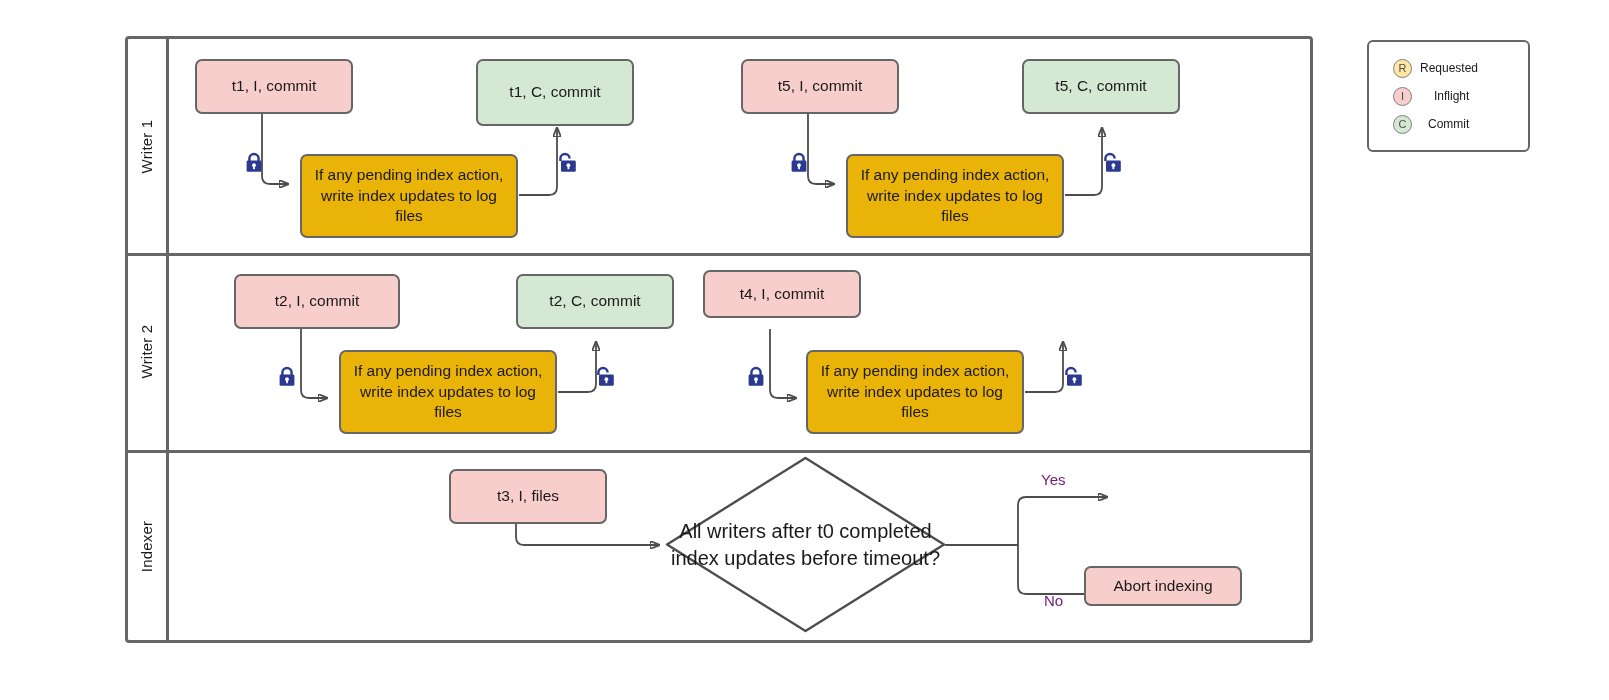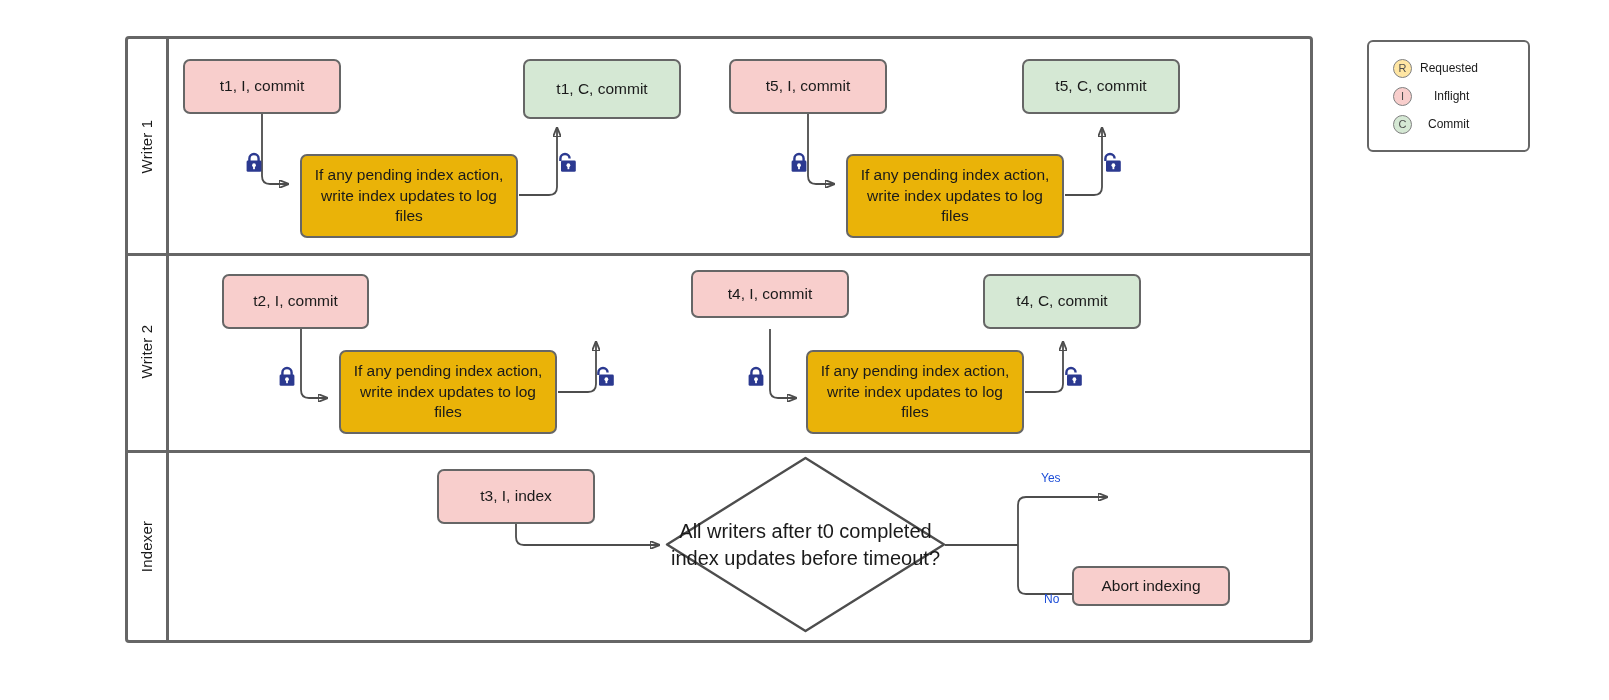--- a/index.html
+++ b/index.html
@@ -67,21 +67,21 @@
     border-radius: 7px;
     display: flex;
     align-items: center;
     justify-content: center;
     text-align: center;
     font-size: 15.5px;
     color: #1a1a1a;
     line-height: 1.32;
     padding: 2px 6px;
   }
-  .n-inflight { background: #f8cecc; }
+  .n-inflight { background: #f8cecc; margin-left: 12px; }
   .n-commit   { background: #d5e8d4; }
   .n-requested{ background: #ffe6a3; }
   .n-plain    { background: #eab308; }
 
   
   .diamond-wrap {
     position: absolute;
   }
   .diamond-wrap svg { display: block; overflow: visible; }
   .diamond-label {
@@ -106,22 +106,22 @@
     pointer-events: none;
     overflow: visible;
   }
   .conn path, .conn line {
     fill: none;
     stroke: #4d4d4d;
     stroke-width: 1.8;
   }
   .edge-label {
     position: absolute;
-    font-size: 12px;
-    color: #1d4ed8;
+    font-size: 15px;
+    color: #701a75;
     white-space: nowrap;
   }
 
   
   .lock {
     position: absolute;
     width: 20px;
     height: 21px;
   }
   .lock svg { display: block; }
@@ -221,21 +221,21 @@
     <path d="M516,524 L516,537 Q516,545 524,545 L659,545" marker-end="url(#arrow)"></path>
 
     <path d="M945,545 L1018,545"></path>
 
     <path d="M1018,545 L1018,505 Q1018,497 1026,497 L1107,497" marker-end="url(#arrow)"></path>
 
     <path d="M1018,545 L1018,586 Q1018,594 1026,594 L1107,594" marker-end="url(#arrow)"></path>
   </svg>
 
   <div class="node n-inflight" style="left:183px;top:59px;width:158px;height:55px;">t1, I, commit</div>
-  <div class="node n-commit" style="left:476px;top:59px;width:158px;height:60px;margin-left:47px;">t1, C, commit</div>
+  <div class="node n-commit" style="left:476px;top:59px;width:158px;height:67px;">t1, C, commit</div>
   <div class="node n-inflight" style="left:729px;top:59px;width:158px;height:55px;">t5, I, commit</div>
   <div class="node n-commit" style="left:1022px;top:59px;width:158px;height:55px;">t5, C, commit</div>
 
   <div class="node n-plain" style="left:300px;top:154px;width:218px;height:84px;">If any pending index action, write index updates to log files</div>
   <div class="node n-plain" style="left:846px;top:154px;width:218px;height:84px;">If any pending index action, write index updates to log files</div>
 
   <div class="lock" style="left:244px;top:152px;">
     <svg viewBox="0 0 20 21" width="20" height="21">
       <path d="M5.4,9 V6.6 a4.6,4.6 0 0 1 9.2,0 V9" fill="none" stroke="#2b3990" stroke-width="2.4"></path>
       <rect x="2.6" y="8.6" width="14.8" height="11.2" rx="1.4" fill="#2b3990"></rect>
@@ -261,23 +261,23 @@
   </div>
   <div class="lock" style="left:1101px;top:152px;">
     <svg viewBox="0 0 20 21" width="20" height="21">
       <path d="M4.4,9 V6.6 a4.6,4.6 0 0 1 9.2,0" fill="none" stroke="#2b3990" stroke-width="2.4"></path>
       <rect x="5.0" y="8.6" width="14.8" height="11.2" rx="1.4" fill="#2b3990"></rect>
       <circle cx="12.4" cy="13.2" r="1.9" fill="#ffffff"></circle>
       <rect x="11.5" y="13.2" width="1.8" height="4" fill="#ffffff"></rect>
     </svg>
   </div>
 
-  <div class="node n-inflight" style="left:222px;top:274px;width:147px;height:55px;">t2, I, commit</div>
+  <div class="node n-inflight" style="left:222px;top:274px;width:166px;height:55px;">t2, I, commit</div>
+  <div class="node n-commit" style="left:516px;top:274px;width:158px;height:55px;">t2, C, commit</div>
   <div class="node n-inflight" style="left:691px;top:270px;width:158px;height:48px;">t4, I, commit</div>
-  <div class="node n-commit" style="left:983px;top:274px;width:158px;height:55px;">t4, C, commit</div>
 
   <div class="node n-plain" style="left:339px;top:350px;width:218px;height:84px;">If any pending index action, write index updates to log files</div>
   <div class="node n-plain" style="left:806px;top:350px;width:218px;height:84px;">If any pending index action, write index updates to log files</div>
 
   <div class="lock" style="left:277px;top:366px;">
     <svg viewBox="0 0 20 21" width="20" height="21">
       <path d="M5.4,9 V6.6 a4.6,4.6 0 0 1 9.2,0 V9" fill="none" stroke="#2b3990" stroke-width="2.4"></path>
       <rect x="2.6" y="8.6" width="14.8" height="11.2" rx="1.4" fill="#2b3990"></rect>
       <circle cx="10" cy="13.2" r="1.9" fill="#ffffff"></circle>
       <rect x="9.1" y="13.2" width="1.8" height="4" fill="#ffffff"></rect>
@@ -301,21 +301,21 @@
   </div>
   <div class="lock" style="left:1062px;top:366px;">
     <svg viewBox="0 0 20 21" width="20" height="21">
       <path d="M4.4,9 V6.6 a4.6,4.6 0 0 1 9.2,0" fill="none" stroke="#2b3990" stroke-width="2.4"></path>
       <rect x="5.0" y="8.6" width="14.8" height="11.2" rx="1.4" fill="#2b3990"></rect>
       <circle cx="12.4" cy="13.2" r="1.9" fill="#ffffff"></circle>
       <rect x="11.5" y="13.2" width="1.8" height="4" fill="#ffffff"></rect>
     </svg>
   </div>
 
-  <div class="node n-inflight" style="left:437px;top:469px;width:158px;height:55px;">t3, I, index</div>
+  <div class="node n-inflight" style="left:437px;top:469px;width:158px;height:55px;">t3, I, files</div>
   <div class="node n-inflight" style="left:1072px;top:566px;width:158px;height:40px;">Abort indexing</div>
 
   <div class="diamond-wrap" style="left:665px;top:456px;width:281px;height:177px;">
     <svg width="281" height="177" viewBox="0 0 281 177">
       <polygon points="140.5,2 279,88.5 140.5,175 2,88.5" fill="#ffffff" stroke="#4d4d4d" stroke-width="2.4" stroke-linejoin="round"></polygon>
     </svg>
     <div class="diamond-label">All writers after t0 completed index updates before timeout?</div>
   </div>
 
   <span class="edge-label" style="left:1041px;top:471px;">Yes</span>

